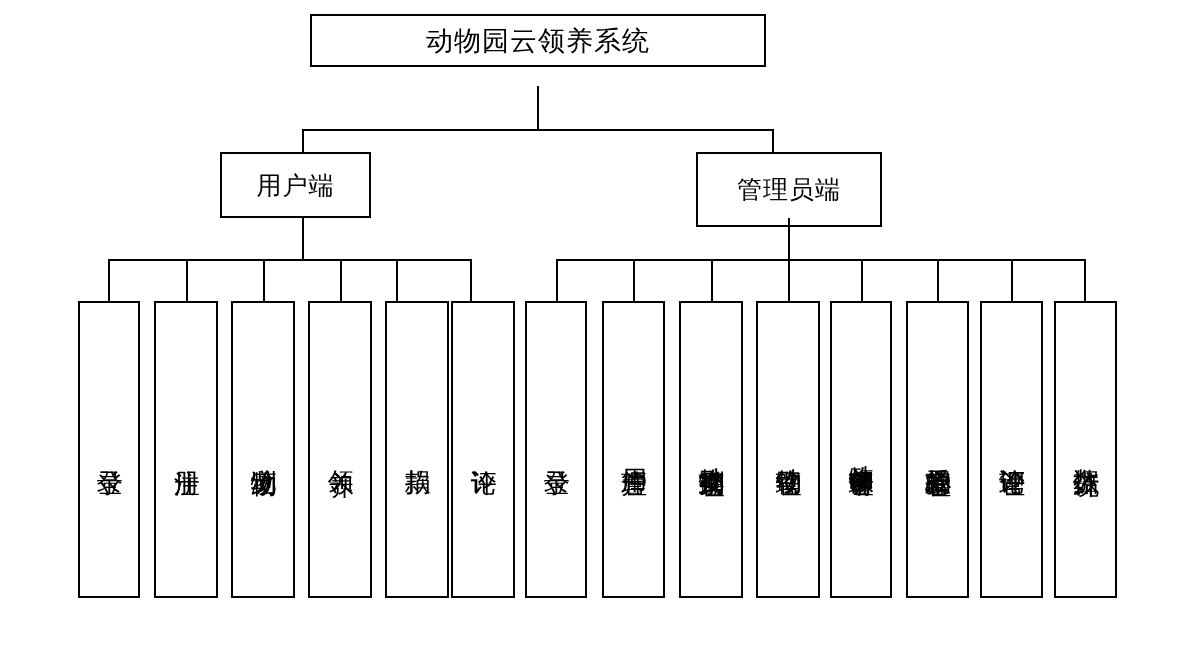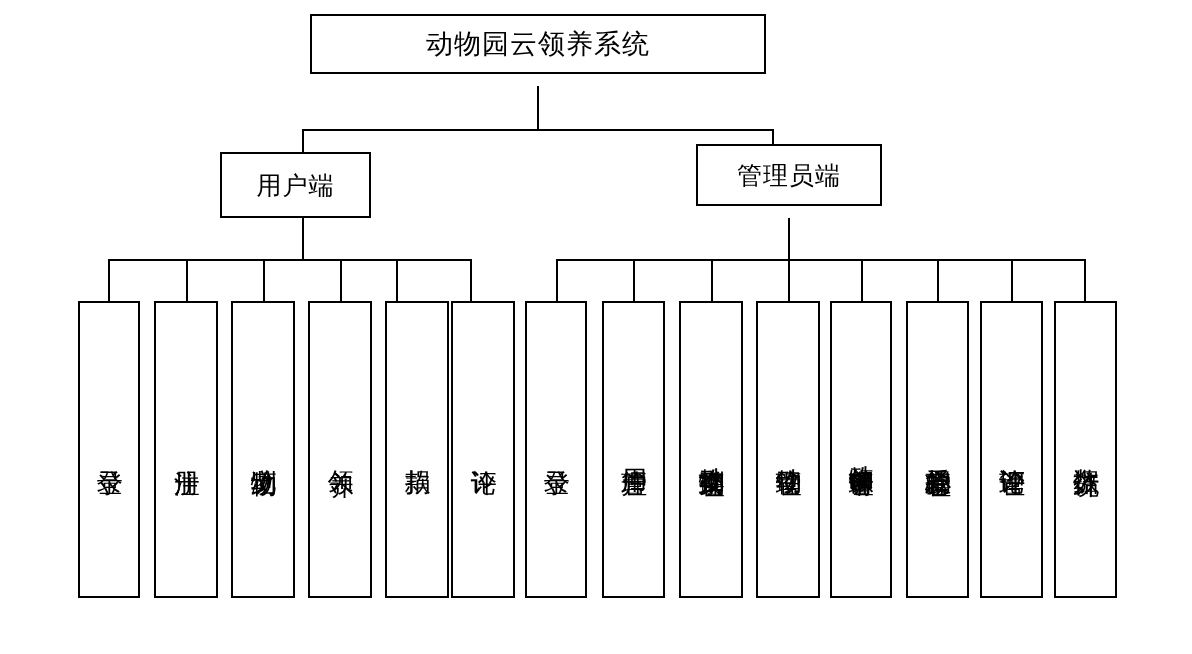--- a/index.html
+++ b/index.html
@@ -56,36 +56,36 @@
     background: #000000;
   }
   .ln.v { width: 2px; }
   .ln.h { height: 2px; }
 </style>
 </head>
 <body>
 
 <div id="canvas">
 
-  <div class="node root" style="left:310px; top:14px; width:456px; height:60px;">
+  <div class="node root" style="left:310px; top:14px; width:456px; height:53px;">
     <span>动物园云领养系统</span>
   </div>
 
   <div class="ln v" style="left:537px; top:86px; height:44px;"></div>
 
   <div class="ln h" style="left:302px; top:129px; width:472px;"></div>
 
   <div class="ln v" style="left:302px; top:129px; height:24px;"></div>
   <div class="ln v" style="left:772px; top:129px; height:24px;"></div>
 
   <div class="node branch" style="left:220px; top:152px; width:151px; height:66px;">
     <span>用户端</span>
   </div>
 
-  <div class="node branch" style="left:696px; top:144px; width:186px; height:62px;">
+  <div class="node branch" style="left:696px; top:152px; width:186px; height:75px;">
     <span>管理员端</span>
   </div>
 
   <div class="ln v" style="left:302px; top:218px; height:42px;"></div>
   <div class="ln h" style="left:108px; top:259px; width:364px;"></div>
 
   <div class="ln v" style="left:108px; top:259px; height:43px;"></div>
   <div class="ln v" style="left:186px; top:259px; height:43px;"></div>
   <div class="ln v" style="left:263px; top:259px; height:43px;"></div>
   <div class="ln v" style="left:340px; top:259px; height:43px;"></div>

